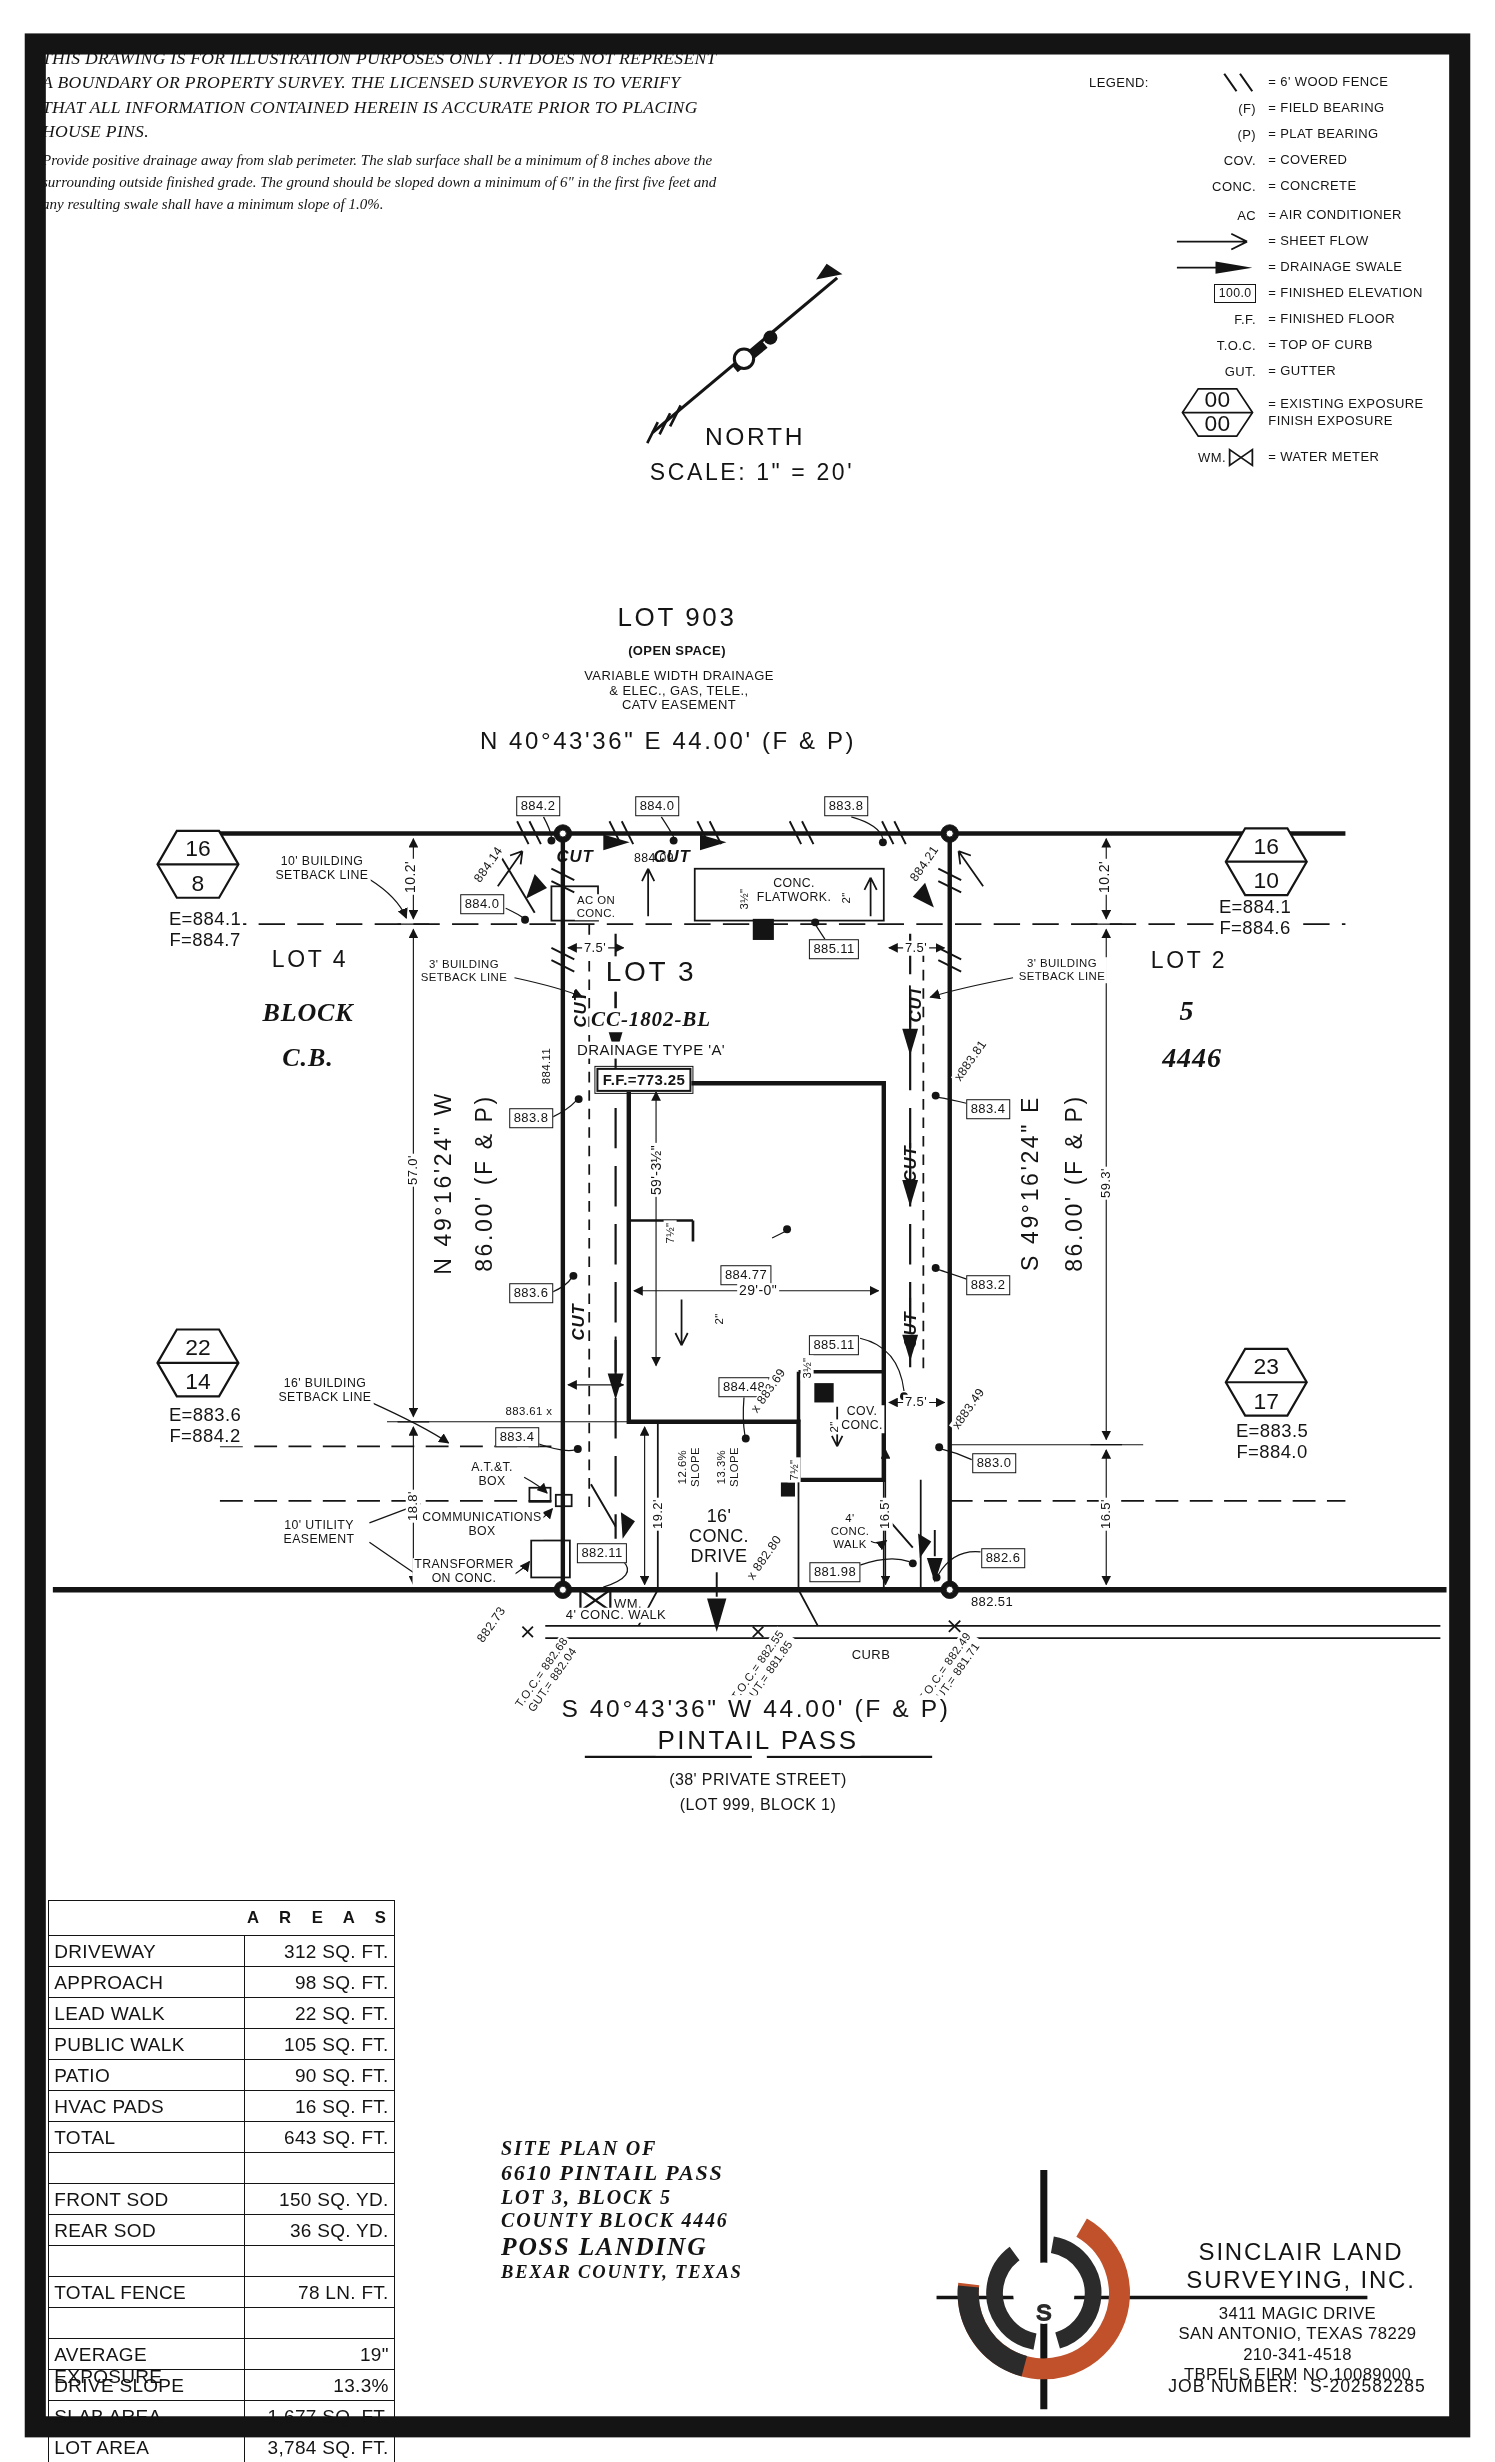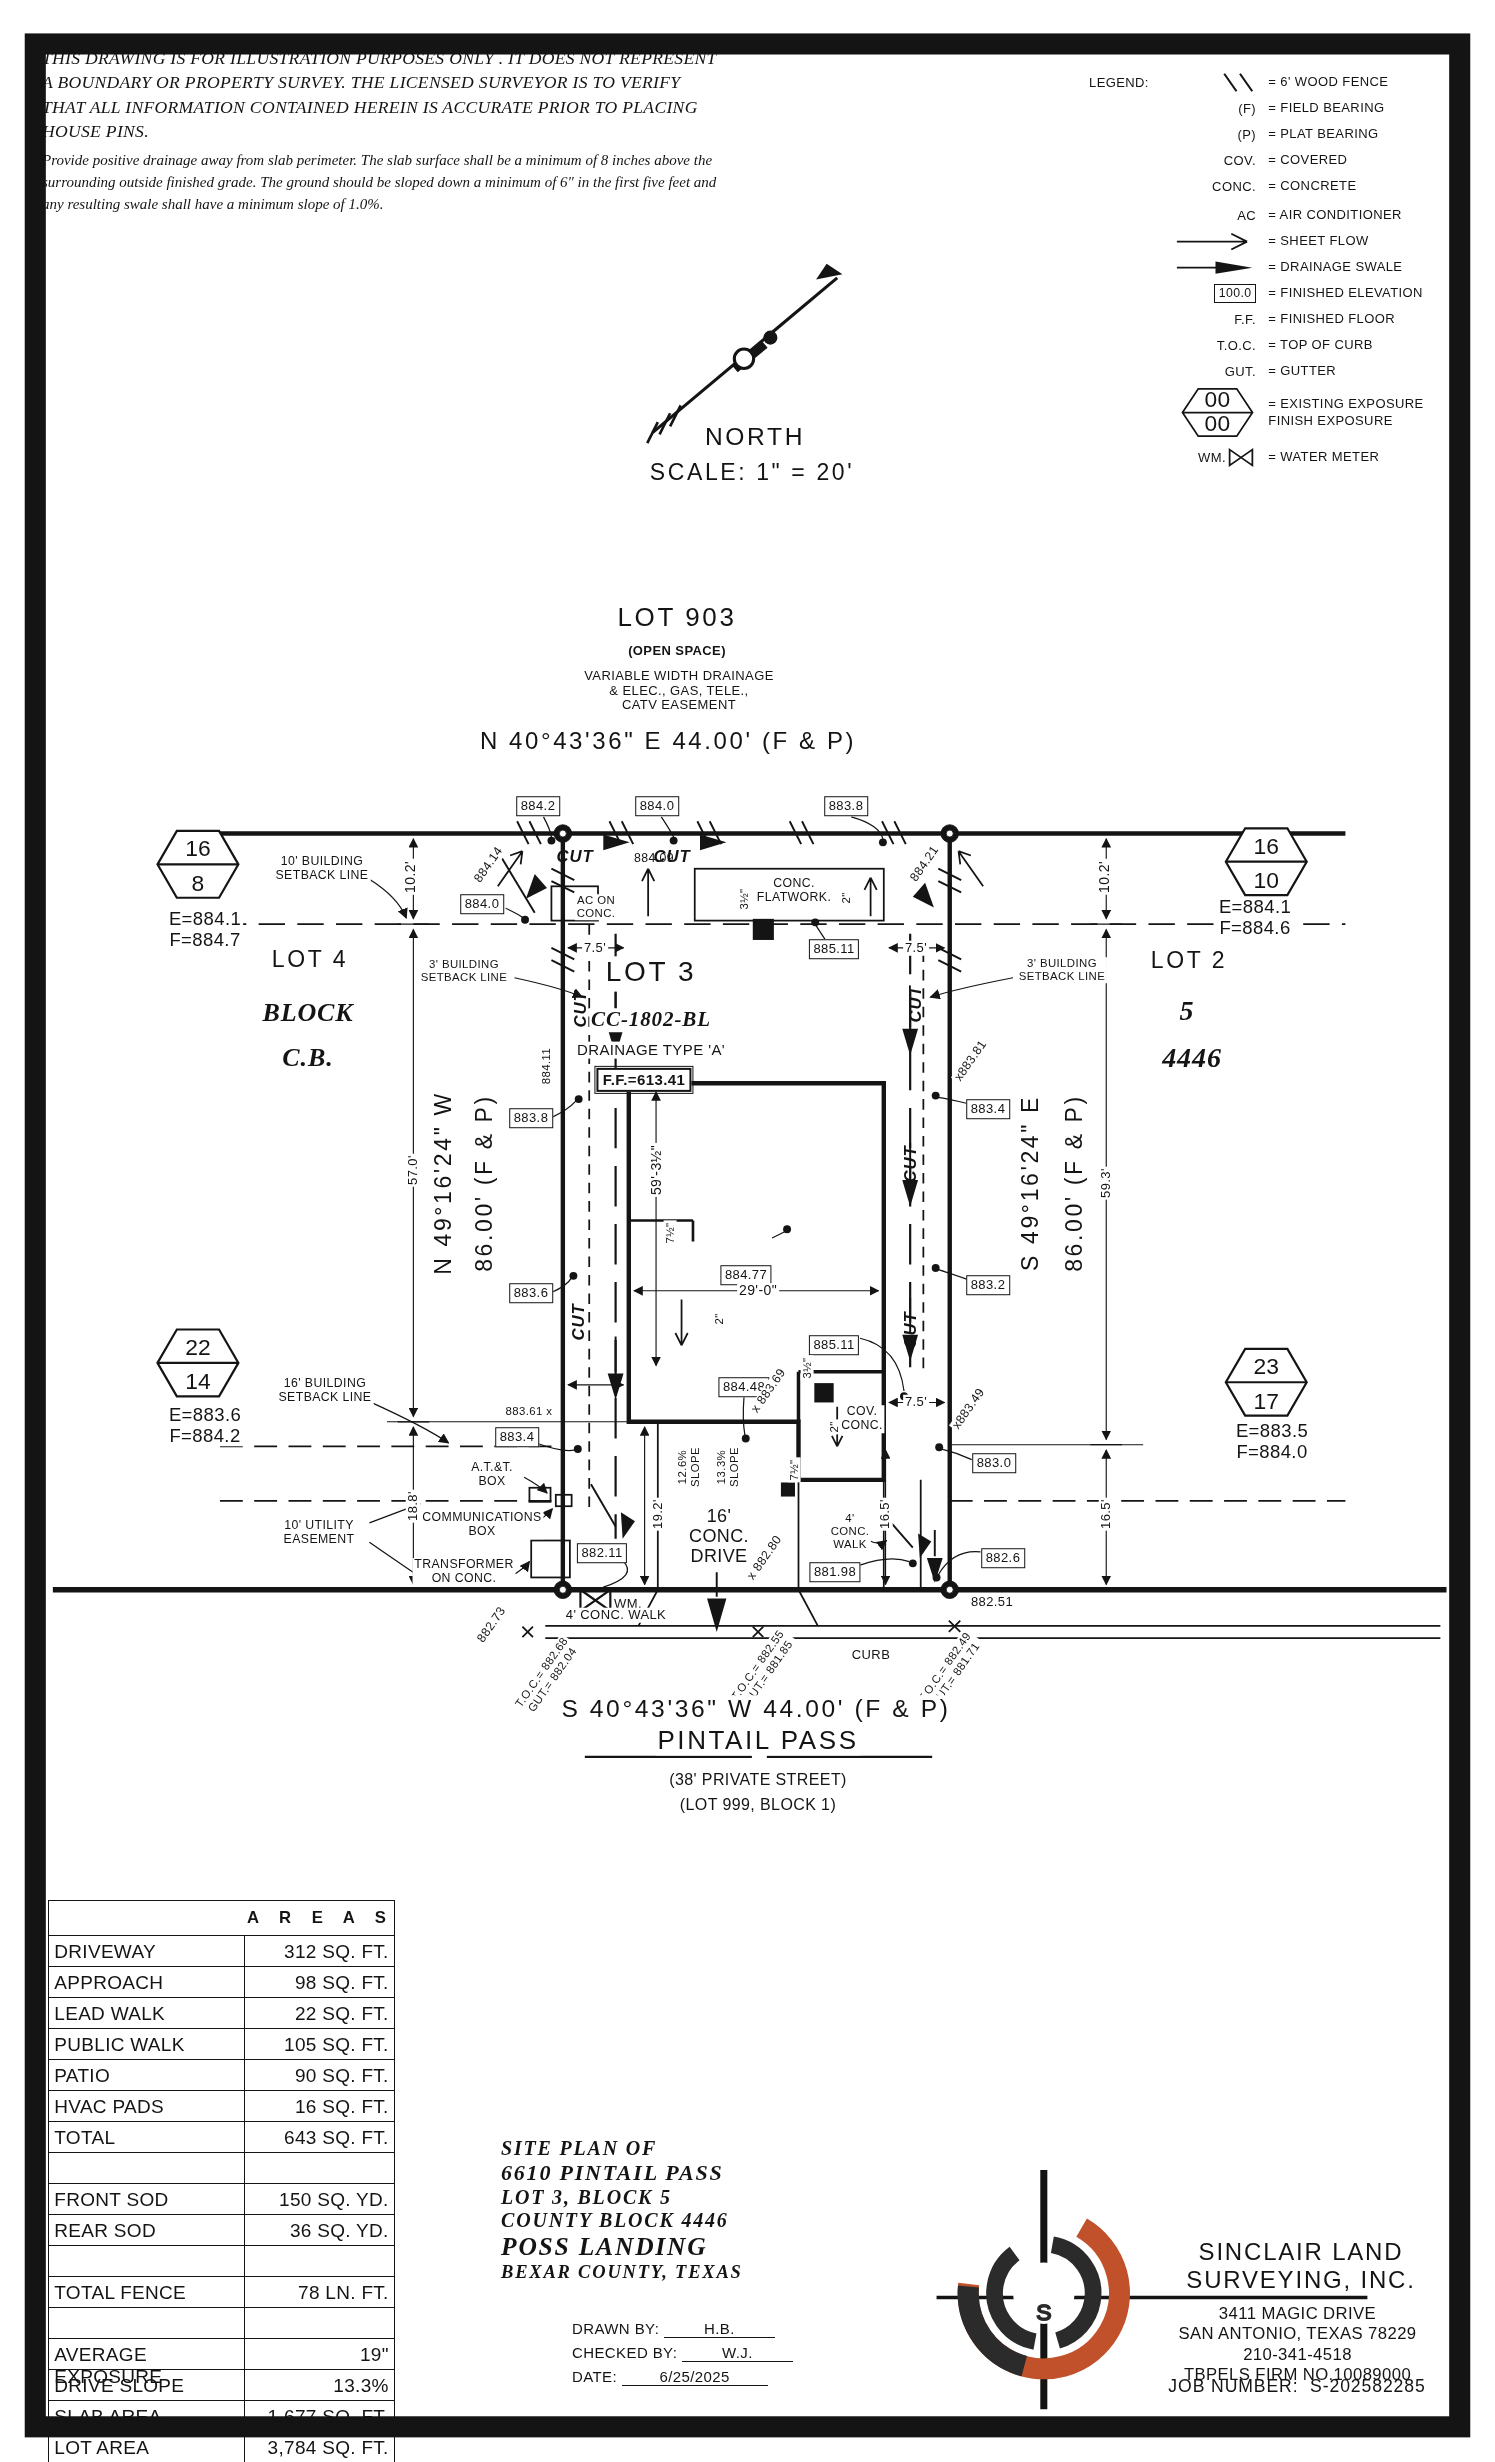--- a/index.html
+++ b/index.html
@@ -449,25 +449,20 @@
   </div>
 
   <div id="titleblock">
     <div class="tl" style="font-size:20px">SITE PLAN OF</div>
     <div class="tl" style="font-size:22px">6610 PINTAIL PASS</div>
     <div class="tl" style="font-size:20px">LOT 3, BLOCK 5</div>
     <div class="tl" style="font-size:20px">COUNTY BLOCK 4446</div>
     <div class="tl" style="font-size:25.5px">POSS LANDING</div>
     <div class="tl" style="font-size:18.5px">BEXAR COUNTY, TEXAS</div>
   </div>
-  <div id="tbfields">
-    <div class="tb-f"><span>DRAWN BY:</span> <span class="tb-v">H.B.</span></div>
-    <div class="tb-f"><span>CHECKED BY:</span> <span class="tb-v">W.J.</span></div>
-    <div class="tb-f"><span>DATE:</span> <span class="tb-v" style="min-width:132px">6/25/2025</span></div>
-  </div>
 
   <div id="surveyor">
     <div id="sv-name">
       <div>SINCLAIR LAND</div>
       <div>SURVEYING, INC.</div>
     </div>
     <div id="sv-addr">
       <div>3411 MAGIC DRIVE</div>
       <div>SAN ANTONIO, TEXAS 78229</div>
       <div>210-341-4518</div>
@@ -499,21 +494,21 @@
     <div class="lbl b" style="left: 834px; top: 949px; transform: translate(-50%, -50%);">885.11</div>
     <div class="lbl" style="left: 595px; top: 948px; font-size: 13px; transform: translate(-50%, -50%);">7.5'</div>
     <div class="lbl" style="left: 916px; top: 948px; font-size: 13px; transform: translate(-50%, -50%);">7.5'</div>
     <div class="lbl" style="left: 464px; top: 971px; font-size: 11.4px; transform: translate(-50%, -50%);">3' BUILDING
 SETBACK LINE</div>
     <div class="lbl" style="left: 1062px; top: 970px; font-size: 11.4px; transform: translate(-50%, -50%);">3' BUILDING
 SETBACK LINE</div>
     <div class="lbl w" style="left: 651px; top: 972px; font-size: 28px; transform: translate(-50%, -50%);">LOT 3</div>
     <div class="lbl bi" style="left: 651px; top: 1020px; font-size: 21px; transform: translate(-50%, -50%);">CC-1802-BL</div>
     <div class="lbl" style="left: 651px; top: 1050px; font-size: 15px; transform: translate(-50%, -50%);">DRAINAGE TYPE 'A'</div>
-    <div class="lbl bb" style="left: 644px; top: 1080px; font-size: 15px; transform: translate(-50%, -50%);">F.F.=613.41</div>
+    <div class="lbl bb" style="left: 644px; top: 1080px; font-size: 15px; transform: translate(-50%, -50%);">F.F.=773.25</div>
     <div class="lbl" style="left: 205px; top: 930px; font-size: 18.5px; transform: translate(-50%, -50%);">E=884.1
 F=884.7</div>
     <div class="lbl w" style="left: 310px; top: 960px; font-size: 23px; transform: translate(-50%, -50%);">LOT 4</div>
     <div class="lbl bi" style="left: 308px; top: 1013px; font-size: 26px; transform: translate(-50%, -50%);">BLOCK</div>
     <div class="lbl bi" style="left: 308px; top: 1058px; font-size: 26px; transform: translate(-50%, -50%);">C.B.</div>
     <div class="lbl" style="left: 1255px; top: 918px; font-size: 18.5px; transform: translate(-50%, -50%);">E=884.1
 F=884.6</div>
     <div class="lbl w" style="left: 1189px; top: 961px; font-size: 23px; transform: translate(-50%, -50%);">LOT 2</div>
     <div class="lbl bi" style="left: 1187px; top: 1011px; font-size: 28px; transform: translate(-50%, -50%);">5</div>
     <div class="lbl bi" style="left: 1192px; top: 1058px; font-size: 28px; transform: translate(-50%, -50%);">4446</div>

